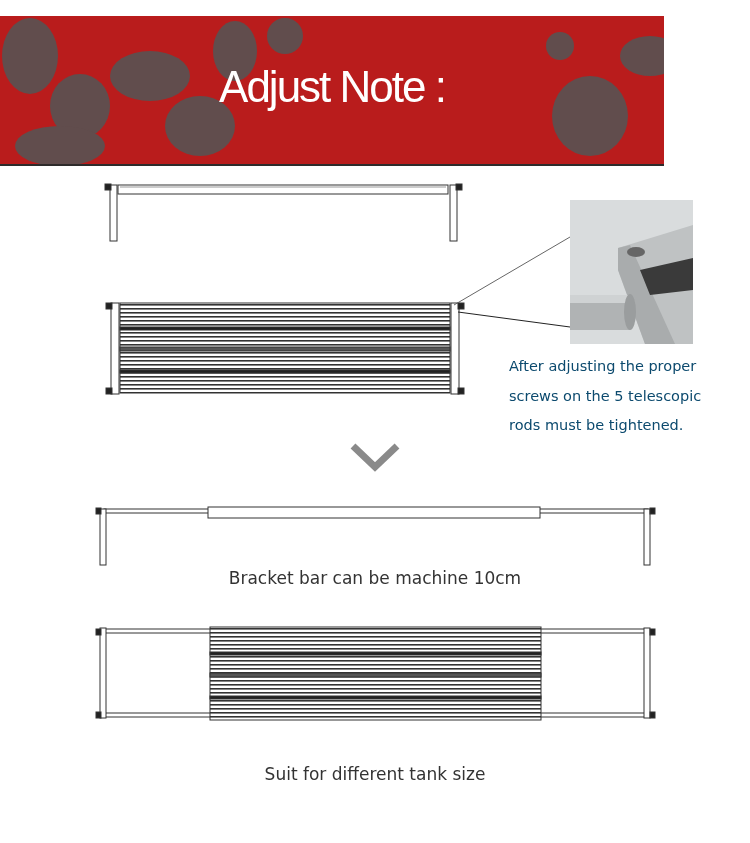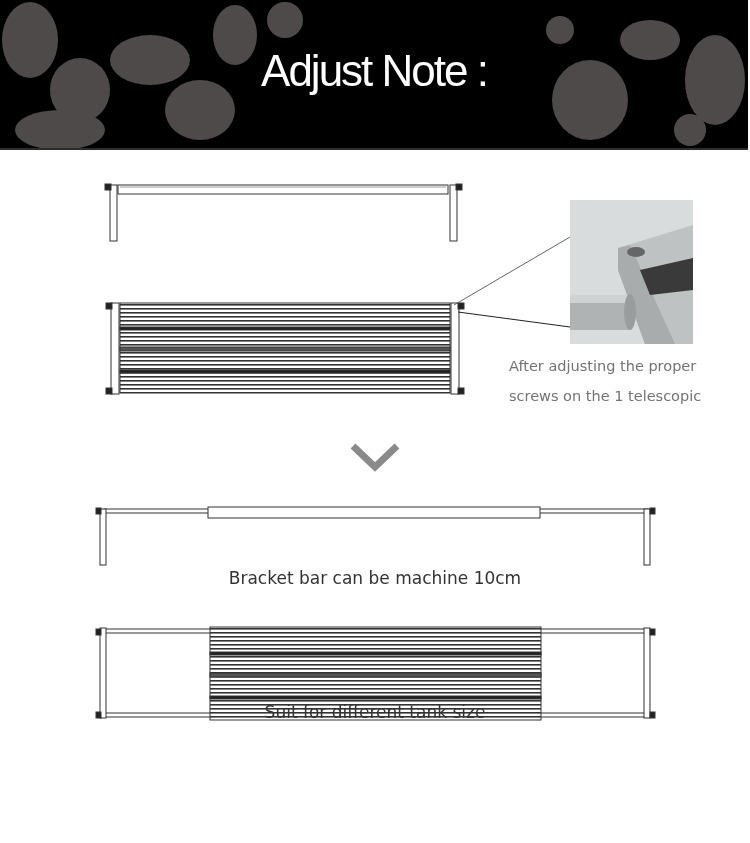--- a/index.html
+++ b/index.html
@@ -1,21 +1,21 @@
 <!DOCTYPE html>
 <html><head>
 <meta charset="utf-8">
 <style>
   html,body{margin:0;padding:0;background:#fff;}
   body{width:750px;height:843px;position:relative;overflow:hidden;font-family:"DejaVu Sans","Liberation Sans",sans-serif;}
-  .banner{position:absolute;left:0;top:0;width:748px;height:148px;background:#000000;overflow:hidden;border-bottom:2px solid #2e2b2b;}
+  .banner{position:absolute;left:0;top:16px;width:664px;height:148px;background:#b91c1c;overflow:hidden;border-bottom:2px solid #2e2b2b;}
   .banner .bg{position:absolute;inset:0;}
   .banner-title{position:absolute;left:0;right:0;top:46px;text-align:center;color:#fff;font-family:"Liberation Sans",sans-serif;font-size:44px;letter-spacing:-2px;font-weight:400;}
   .caption{position:absolute;left:0;width:750px;text-align:center;color:#333;font-size:17px;font-family:"DejaVu Sans",sans-serif;}
-  .note{position:absolute;left:509px;top:352px;width:200px;color:#737373;font-size:14.5px;line-height:29.5px;font-family:"DejaVu Sans",sans-serif;}
+  .note{position:absolute;left:509px;top:352px;width:200px;color:#0c4a6e;font-size:14.5px;line-height:29.5px;font-family:"DejaVu Sans",sans-serif;}
   .photo{position:absolute;left:570px;top:200px;width:123px;height:144px;overflow:hidden;background:#d8dbdc;}
   svg{position:absolute;left:0;top:0;}
 </style>
 </head>
 <body>
 
 <div class="banner">
   <svg class="bg" width="750" height="148">
     <g fill="#585353" opacity="0.9">
       <ellipse cx="30" cy="40" rx="28" ry="38"></ellipse>
@@ -103,17 +103,18 @@
     <polygon points="70,70 123,58 123,90 80,95" fill="#3a3a3a"></polygon>
     <ellipse cx="66" cy="52" rx="9" ry="5" fill="#666"></ellipse>
     <rect x="0" y="95" width="60" height="35" fill="#b0b3b4"></rect>
     <rect x="0" y="95" width="60" height="8" fill="#cfd2d3"></rect>
     <ellipse cx="60" cy="112" rx="6" ry="18" fill="#9a9d9e"></ellipse>
   </svg>
 </div>
 
 <div class="note">
   <div>After adjusting the proper</div>
-  <div>screws on the 1 telescopic</div>
+  <div>screws on the 5 telescopic</div>
+  <div>rods must be tightened.</div>
 </div>
 
 <div class="caption" style="top:568px;">Bracket bar can be machine 10cm</div>
-<div class="caption" style="top:702px;text-align:center;">Suit for different tank size</div>
+<div class="caption" style="top:764px;text-align:center;">Suit for different tank size</div>
 
 </body></html>

